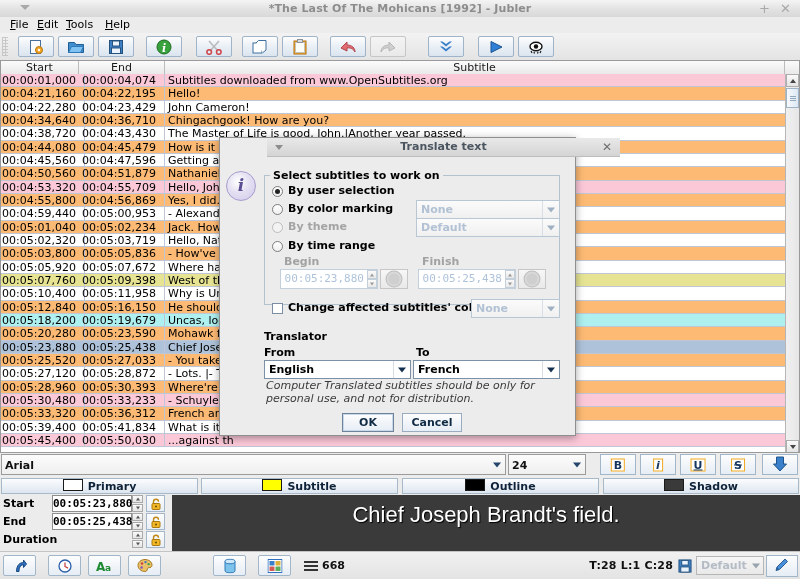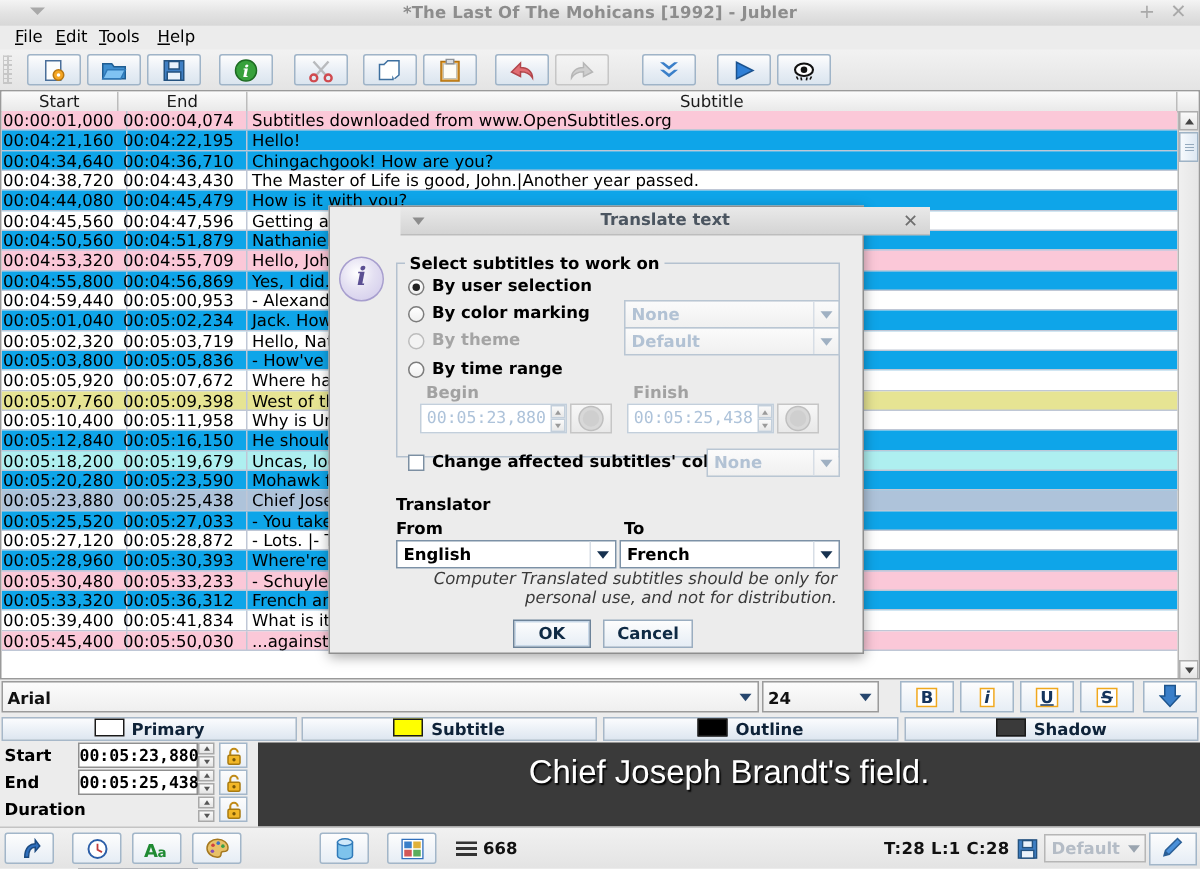--- a/index.html
+++ b/index.html
@@ -69,21 +69,21 @@
     background:linear-gradient(to bottom,#fbfbfb,#e9e9e9);border-bottom:1px solid #a7a7a7;}
   .th{position:absolute;top:0;height:13px;line-height:13px;text-align:center;font-size:11px;color:#1a1a1a;
     border-right:1px solid #bcbcbc;box-sizing:border-box;}
   .th.c0{left:0;width:78px;}
   .th.c1{left:78px;width:86px;}
   .th.c2{left:164px;width:620px;}
   .th.c3{left:784px;width:14px;border-right:none;}
   .rows{position:absolute;left:0;top:13px;width:784px;height:379px;overflow:hidden;}
   .row{position:relative;height:13.33px;box-sizing:border-box;border-bottom:1px solid #bfc7d6;
     background:#fff;white-space:nowrap;}
-  .row.alt{background:#0ea5e9;}
+  .row.alt{background:#fdba74;}
   .row.pink{background:#fbc8d8;}
   .row.yellow{background:#e6e493;}
   .row.cyan{background:#aeeff0;}
   .row.sel{background:#aec3da;}
   .cell{position:absolute;top:0;height:13.33px;line-height:13px;font-size:11px;color:#000;
     box-sizing:border-box;overflow:hidden;}
   .cell.t0{left:0;width:84px;padding-left:1px;border-right:1px solid #bfc7d6;}
   .cell.t1{left:78px;width:86px;padding-left:3px;border-right:1px solid #bfc7d6;}
   .cell.t2{left:164px;width:620px;padding-left:3px;}
 
@@ -215,21 +215,21 @@
     width:0;height:0;border-left:2px solid transparent;border-right:2px solid transparent;}
   .tspin .sp .u i{border-bottom:3px solid #9a9a9a;} .tspin .sp .d i{border-top:3px solid #9a9a9a;}
   .gearbtn{position:absolute;width:28px;height:20px;box-sizing:border-box;
     background:linear-gradient(to bottom,#f7f7f7,#e9e9e9);border:1px solid #c6c6c6;}
   .gearbtn .g{position:absolute;left:50%;top:50%;transform:translate(-50%,-50%);
     width:11px;height:11px;border-radius:50%;background:#cfcfcf;border:2px solid #d8d8d8;
     box-shadow:0 0 0 1px #bfbfbf;}
   .chk{position:absolute;width:11px;height:11px;box-sizing:border-box;
     border:1px solid #7c8fa2;background:#fff;}
   .dlabel{position:absolute;font-size:11px;font-weight:bold;color:#000;}
-  .note{position:absolute;left:46px;top:222px;width:292px;font-size:11px;font-style:italic;color:#3a3a3a;line-height:13px;text-align:right;}
+  .note{position:absolute;left:46px;top:222px;width:292px;font-size:11px;font-style:italic;color:#3a3a3a;line-height:13px;}
   .dbtn{position:absolute;height:19px;box-sizing:border-box;
     background:linear-gradient(to bottom,#fdfdfd,#e6edf5);border:1px solid #9aadc0;
     font-size:11px;font-weight:bold;color:#0f2a44;text-align:center;line-height:17px;}
   .dbtn.focus{border:1px solid #6d8399;box-shadow:inset 0 0 0 1px #c8d8e8;}
 </style>
 </head>
 <body>
 
 <div id="app">
 
@@ -351,20 +351,25 @@
     <div class="rows" id="rows">
         <div class="row pink">
           <div class="cell t0">00:00:01,000</div>
           <div class="cell t1">00:00:04,074</div>
           <div class="cell t2">Subtitles downloaded from www.OpenSubtitles.org</div>
         </div>
         <div class="row alt">
           <div class="cell t0">00:04:21,160</div>
           <div class="cell t1">00:04:22,195</div>
           <div class="cell t2">Hello!</div>
+        </div>
+        <div class="row">
+          <div class="cell t0">00:04:22,280</div>
+          <div class="cell t1">00:04:23,429</div>
+          <div class="cell t2">John Cameron!</div>
         </div>
         <div class="row alt">
           <div class="cell t0">00:04:34,640</div>
           <div class="cell t1">00:04:36,710</div>
           <div class="cell t2">Chingachgook! How are you?</div>
         </div>
         <div class="row">
           <div class="cell t0">00:04:38,720</div>
           <div class="cell t1">00:04:43,430</div>
           <div class="cell t2">The Master of Life is good, John.|Another year passed.</div>

